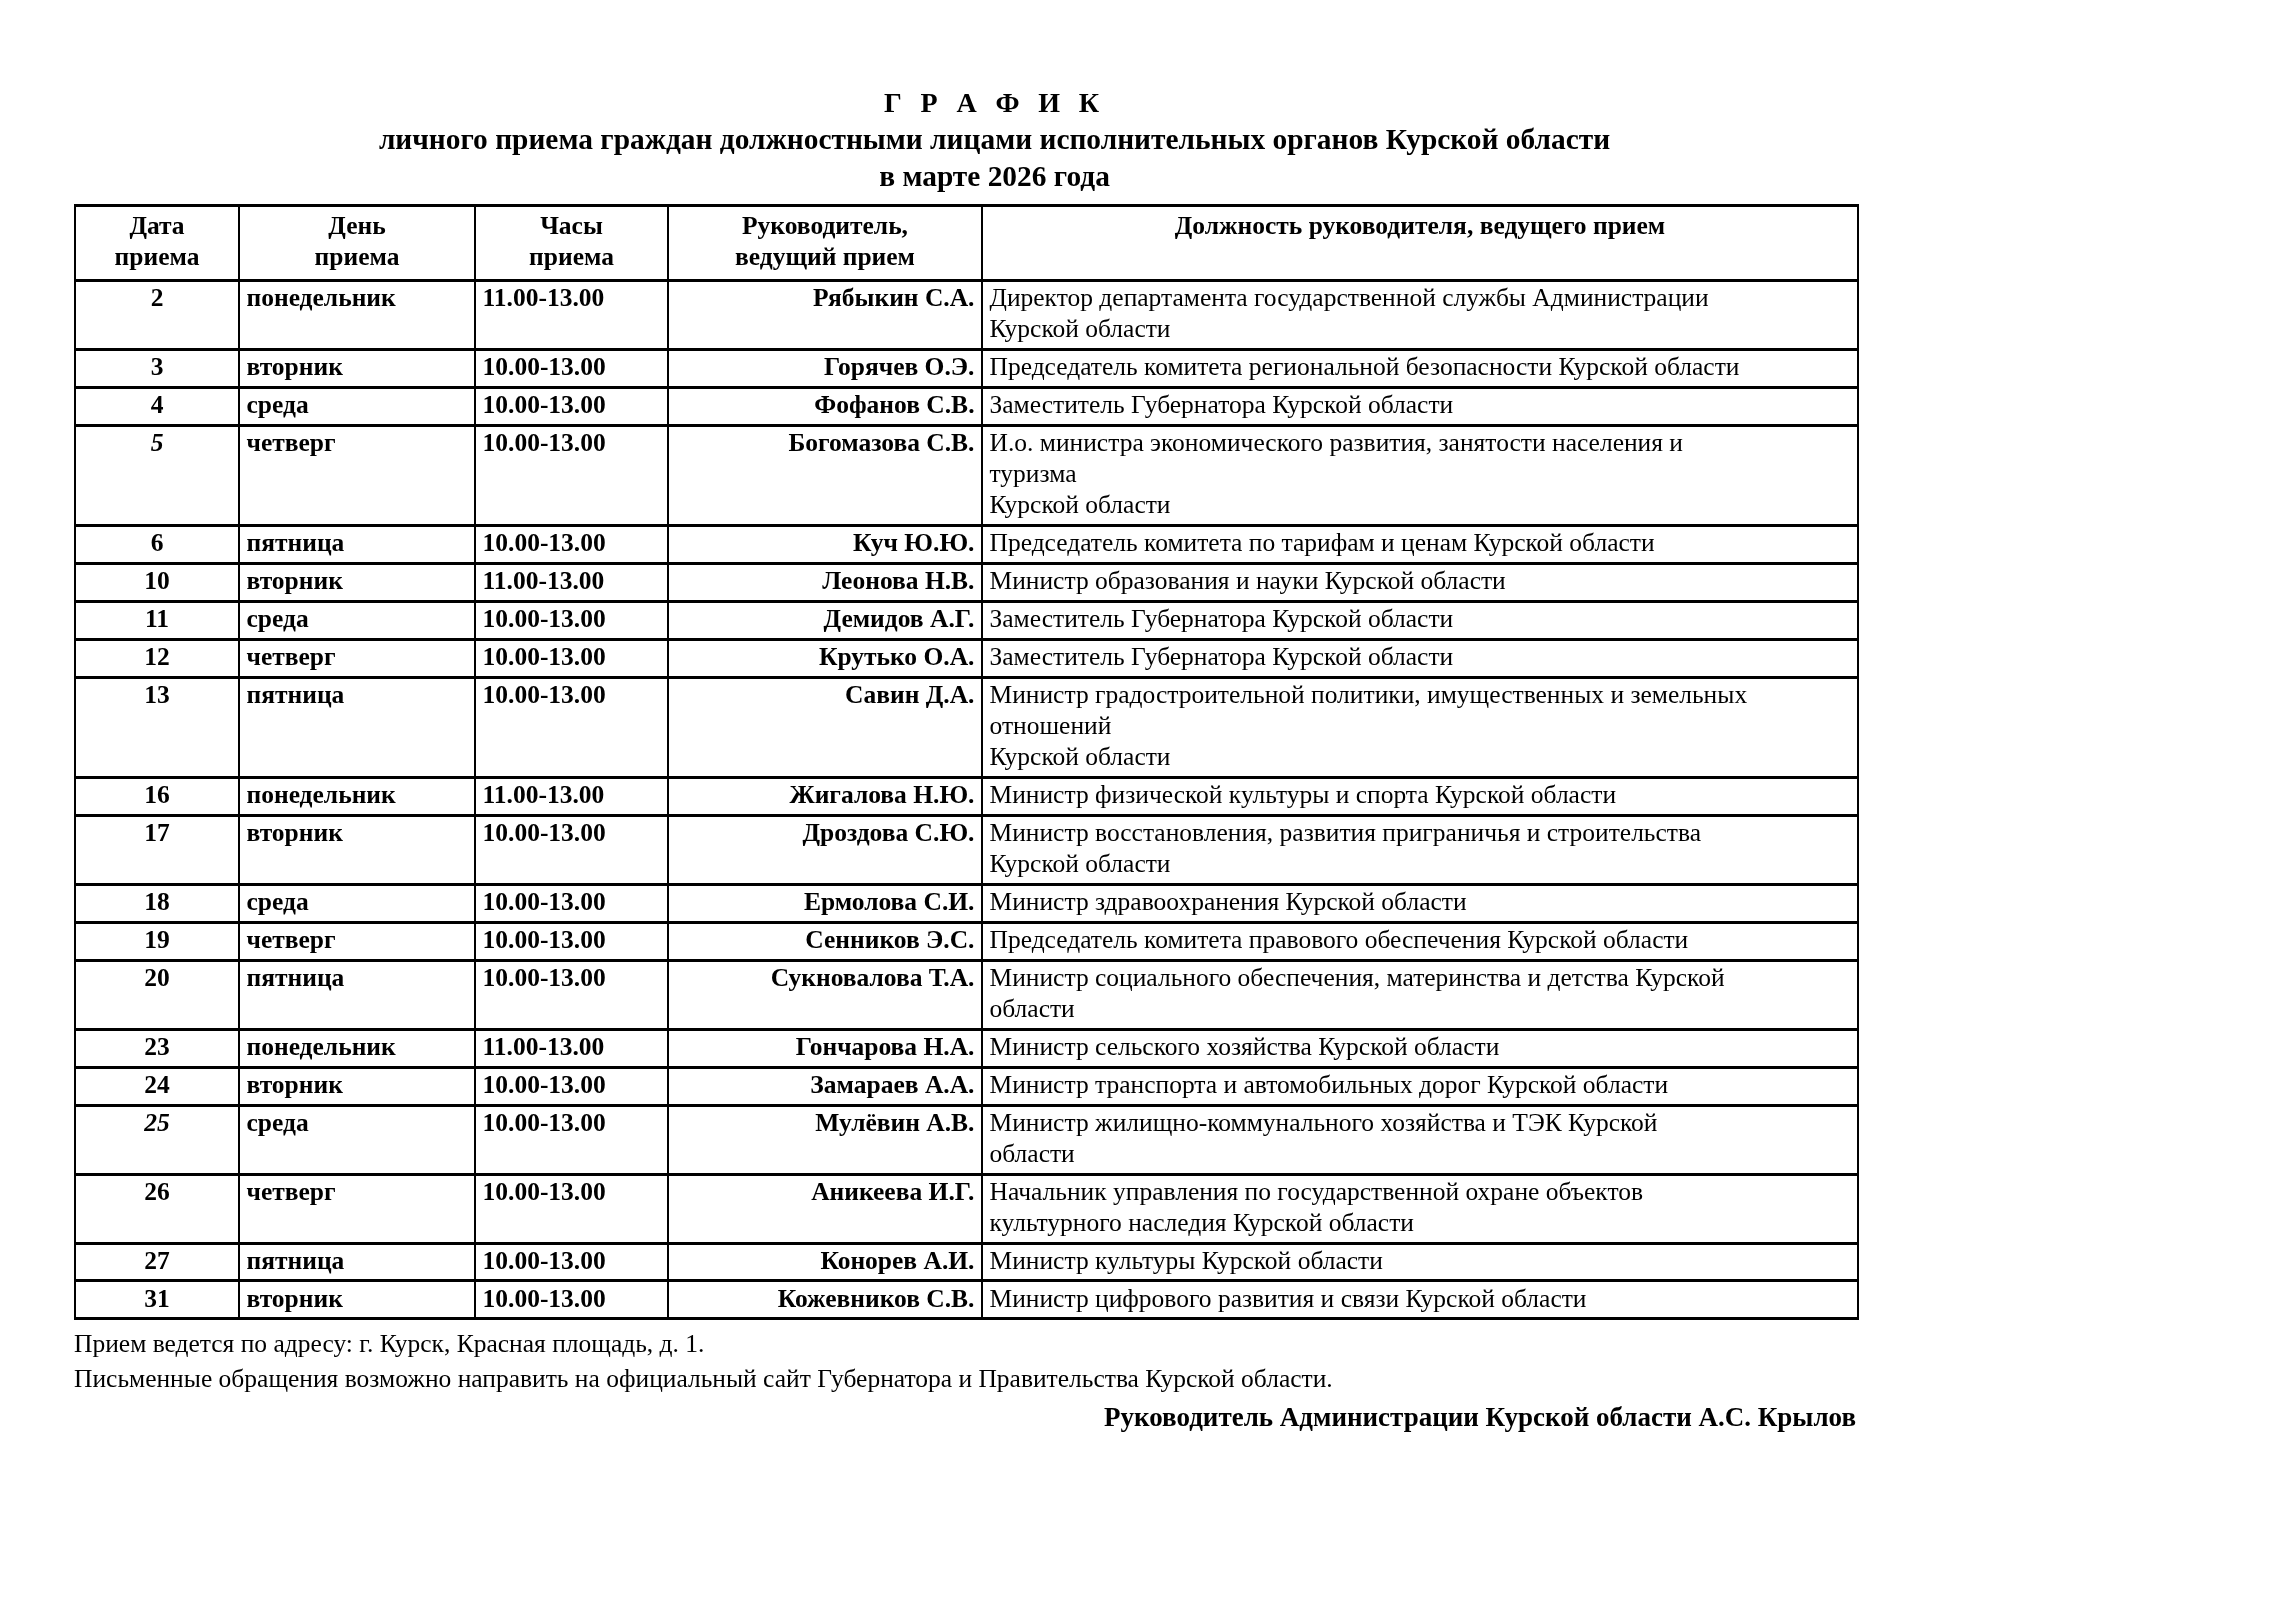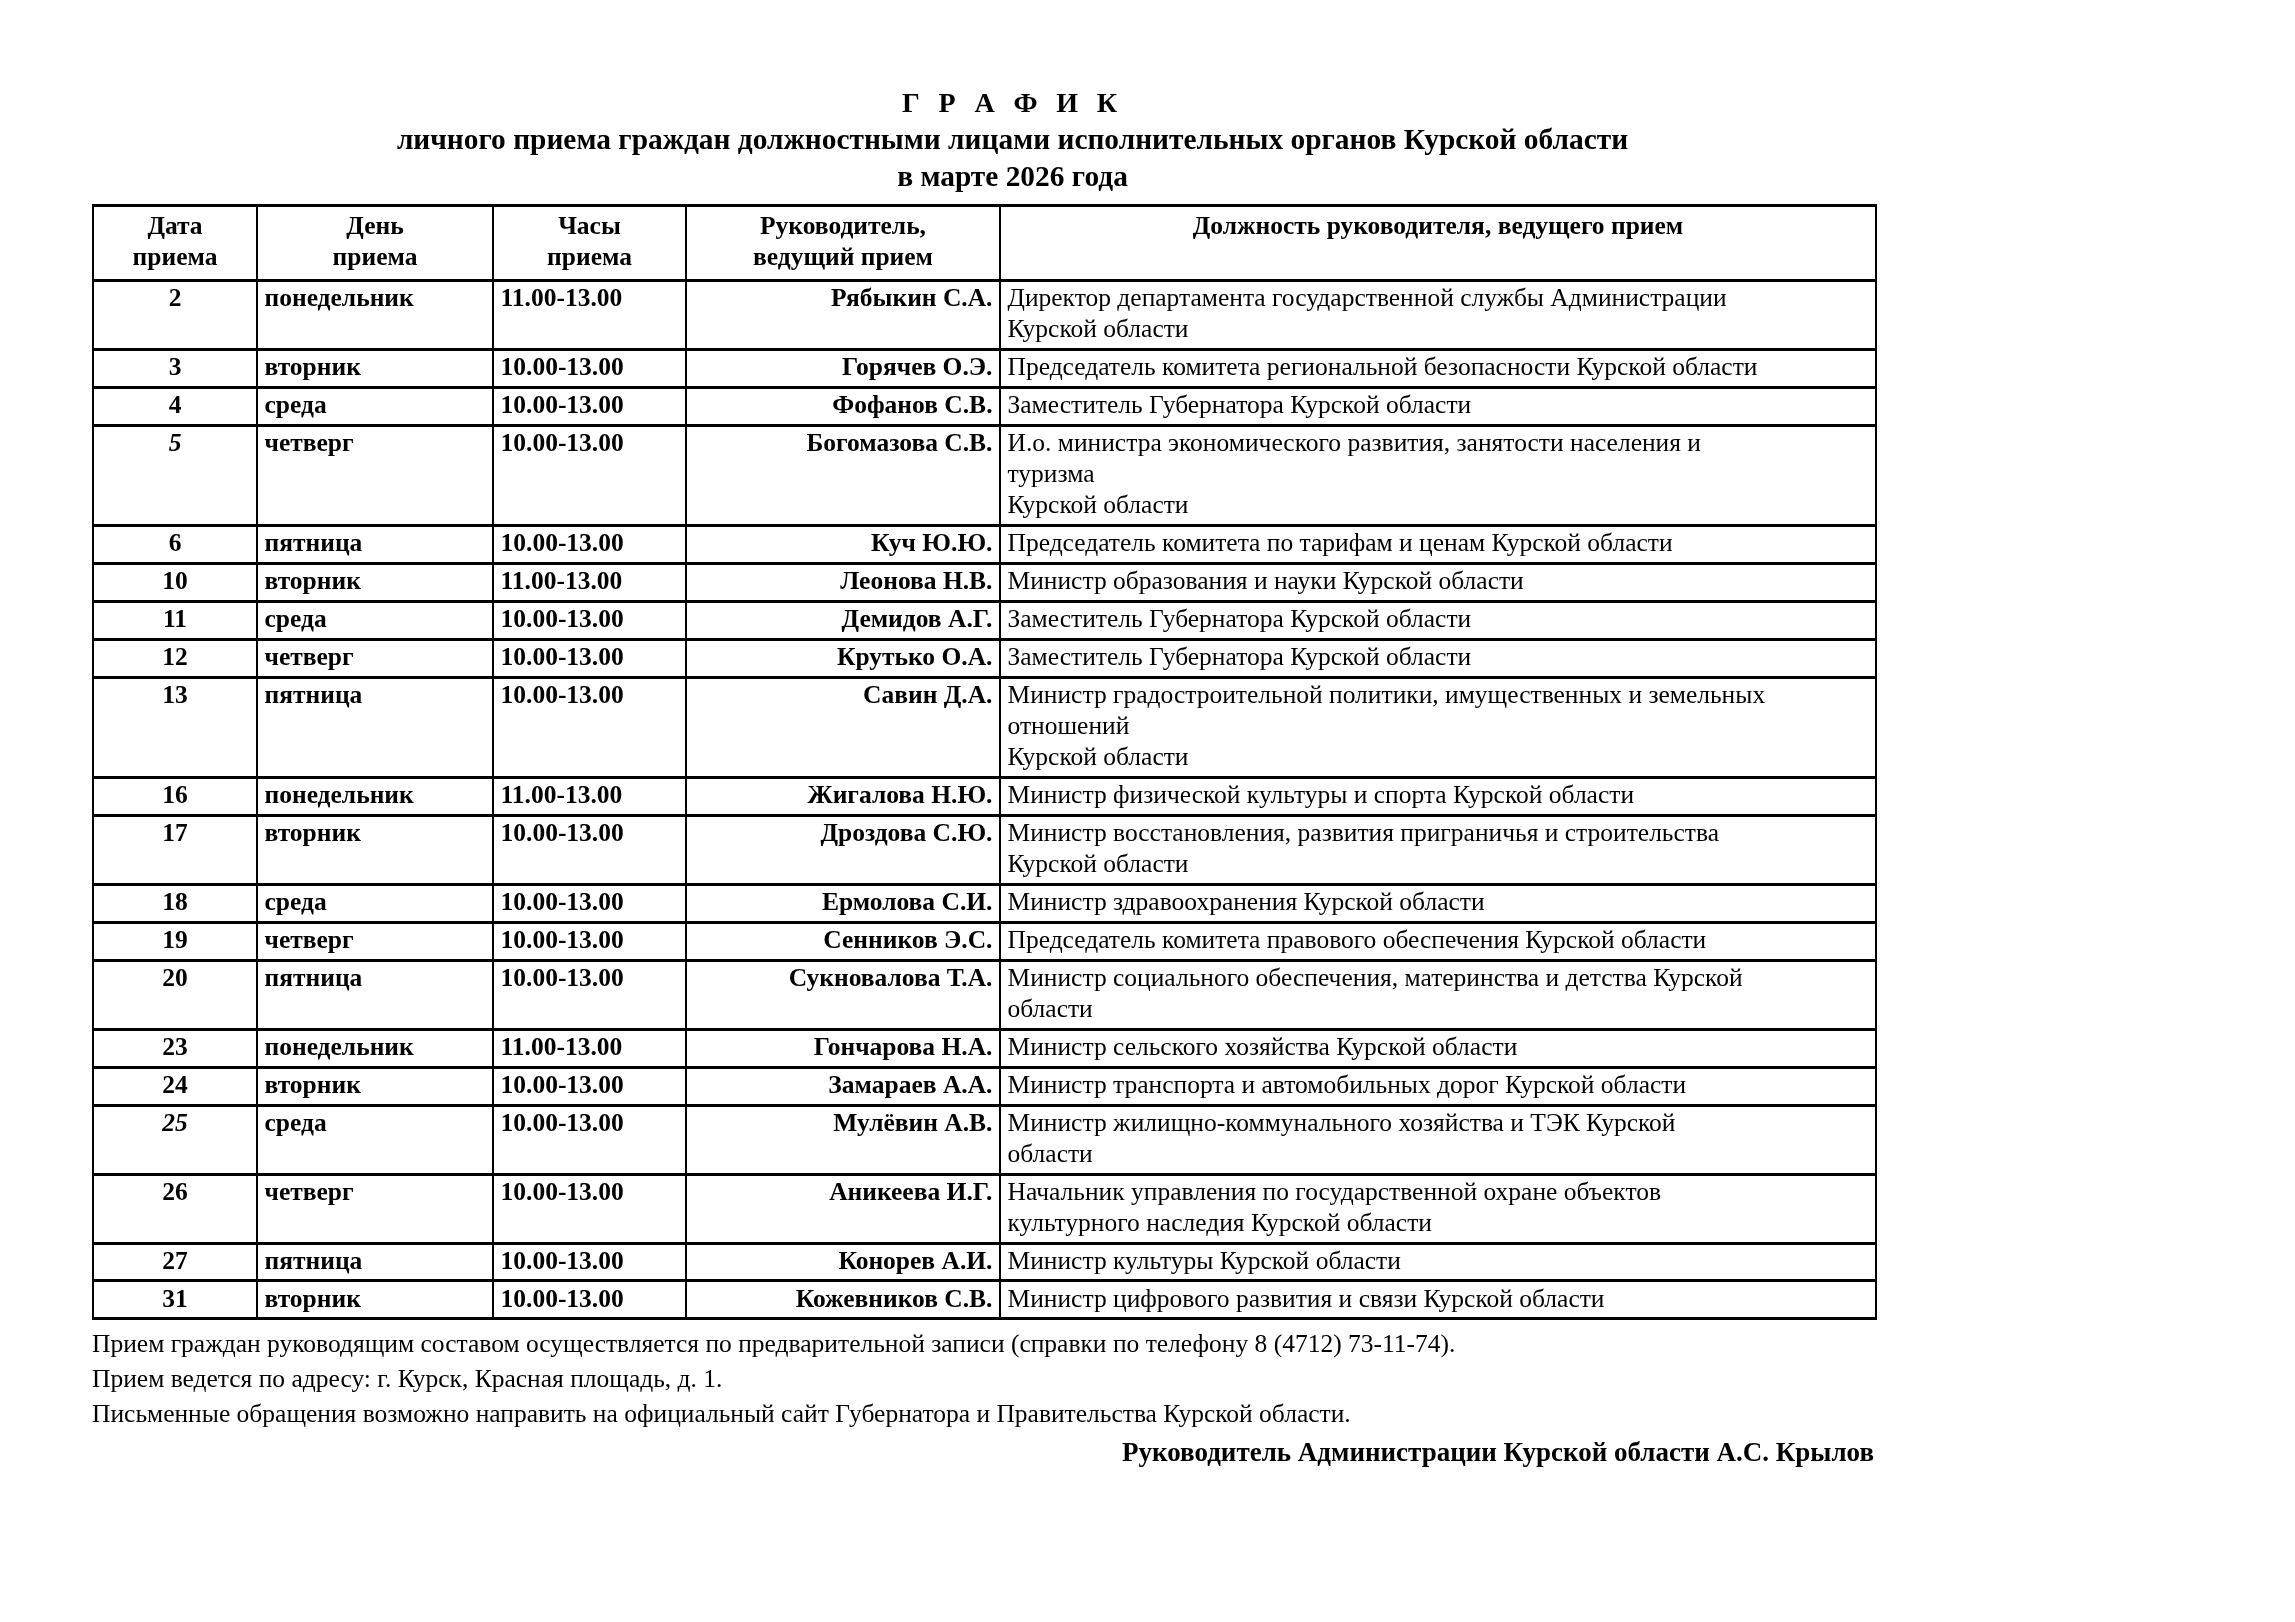--- a/index.html
+++ b/index.html
@@ -7,21 +7,21 @@
     position: relative;
     width: 2295px;
     height: 1623px;
     background: #ffffff;
     font-family: "Liberation Serif", "DejaVu Serif", serif;
     color: #000000;
     overflow: hidden;
   }
   .doc {
     position: absolute;
-    left: 92px;
+    left: 74px;
     top: 84px;
     width: 1782px;
   }
   .title-block {
     width: 1841px;
     text-align: center;
   }
   .title-main {
     font-size: 28px;
     font-weight: bold;
@@ -257,21 +257,20 @@
             <td class="td-date">31</td>
             <td class="td-day">вторник</td>
             <td class="td-hours">10.00-13.00</td>
             <td class="td-name">Кожевников С.В.</td>
             <td class="td-pos">Министр цифрового развития и связи Курской области</td>
           </tr>
         </tbody>
     </table>
 
     <div class="footer-block">
-      <p class="footer-note">Прием граждан руководящим составом осуществляется по предварительной записи (справки по телефону 8 (4712) 73-11-74).</p>
       <p class="footer-note">Прием ведется по адресу: г. Курск, Красная площадь, д. 1.</p>
       <p class="footer-note">Письменные обращения возможно направить на официальный сайт Губернатора и Правительства Курской области.</p>
     </div>
 
     <div class="signature">Руководитель Администрации Курской области А.С. Крылов</div>
 
   </div>
 </div>
 
 

